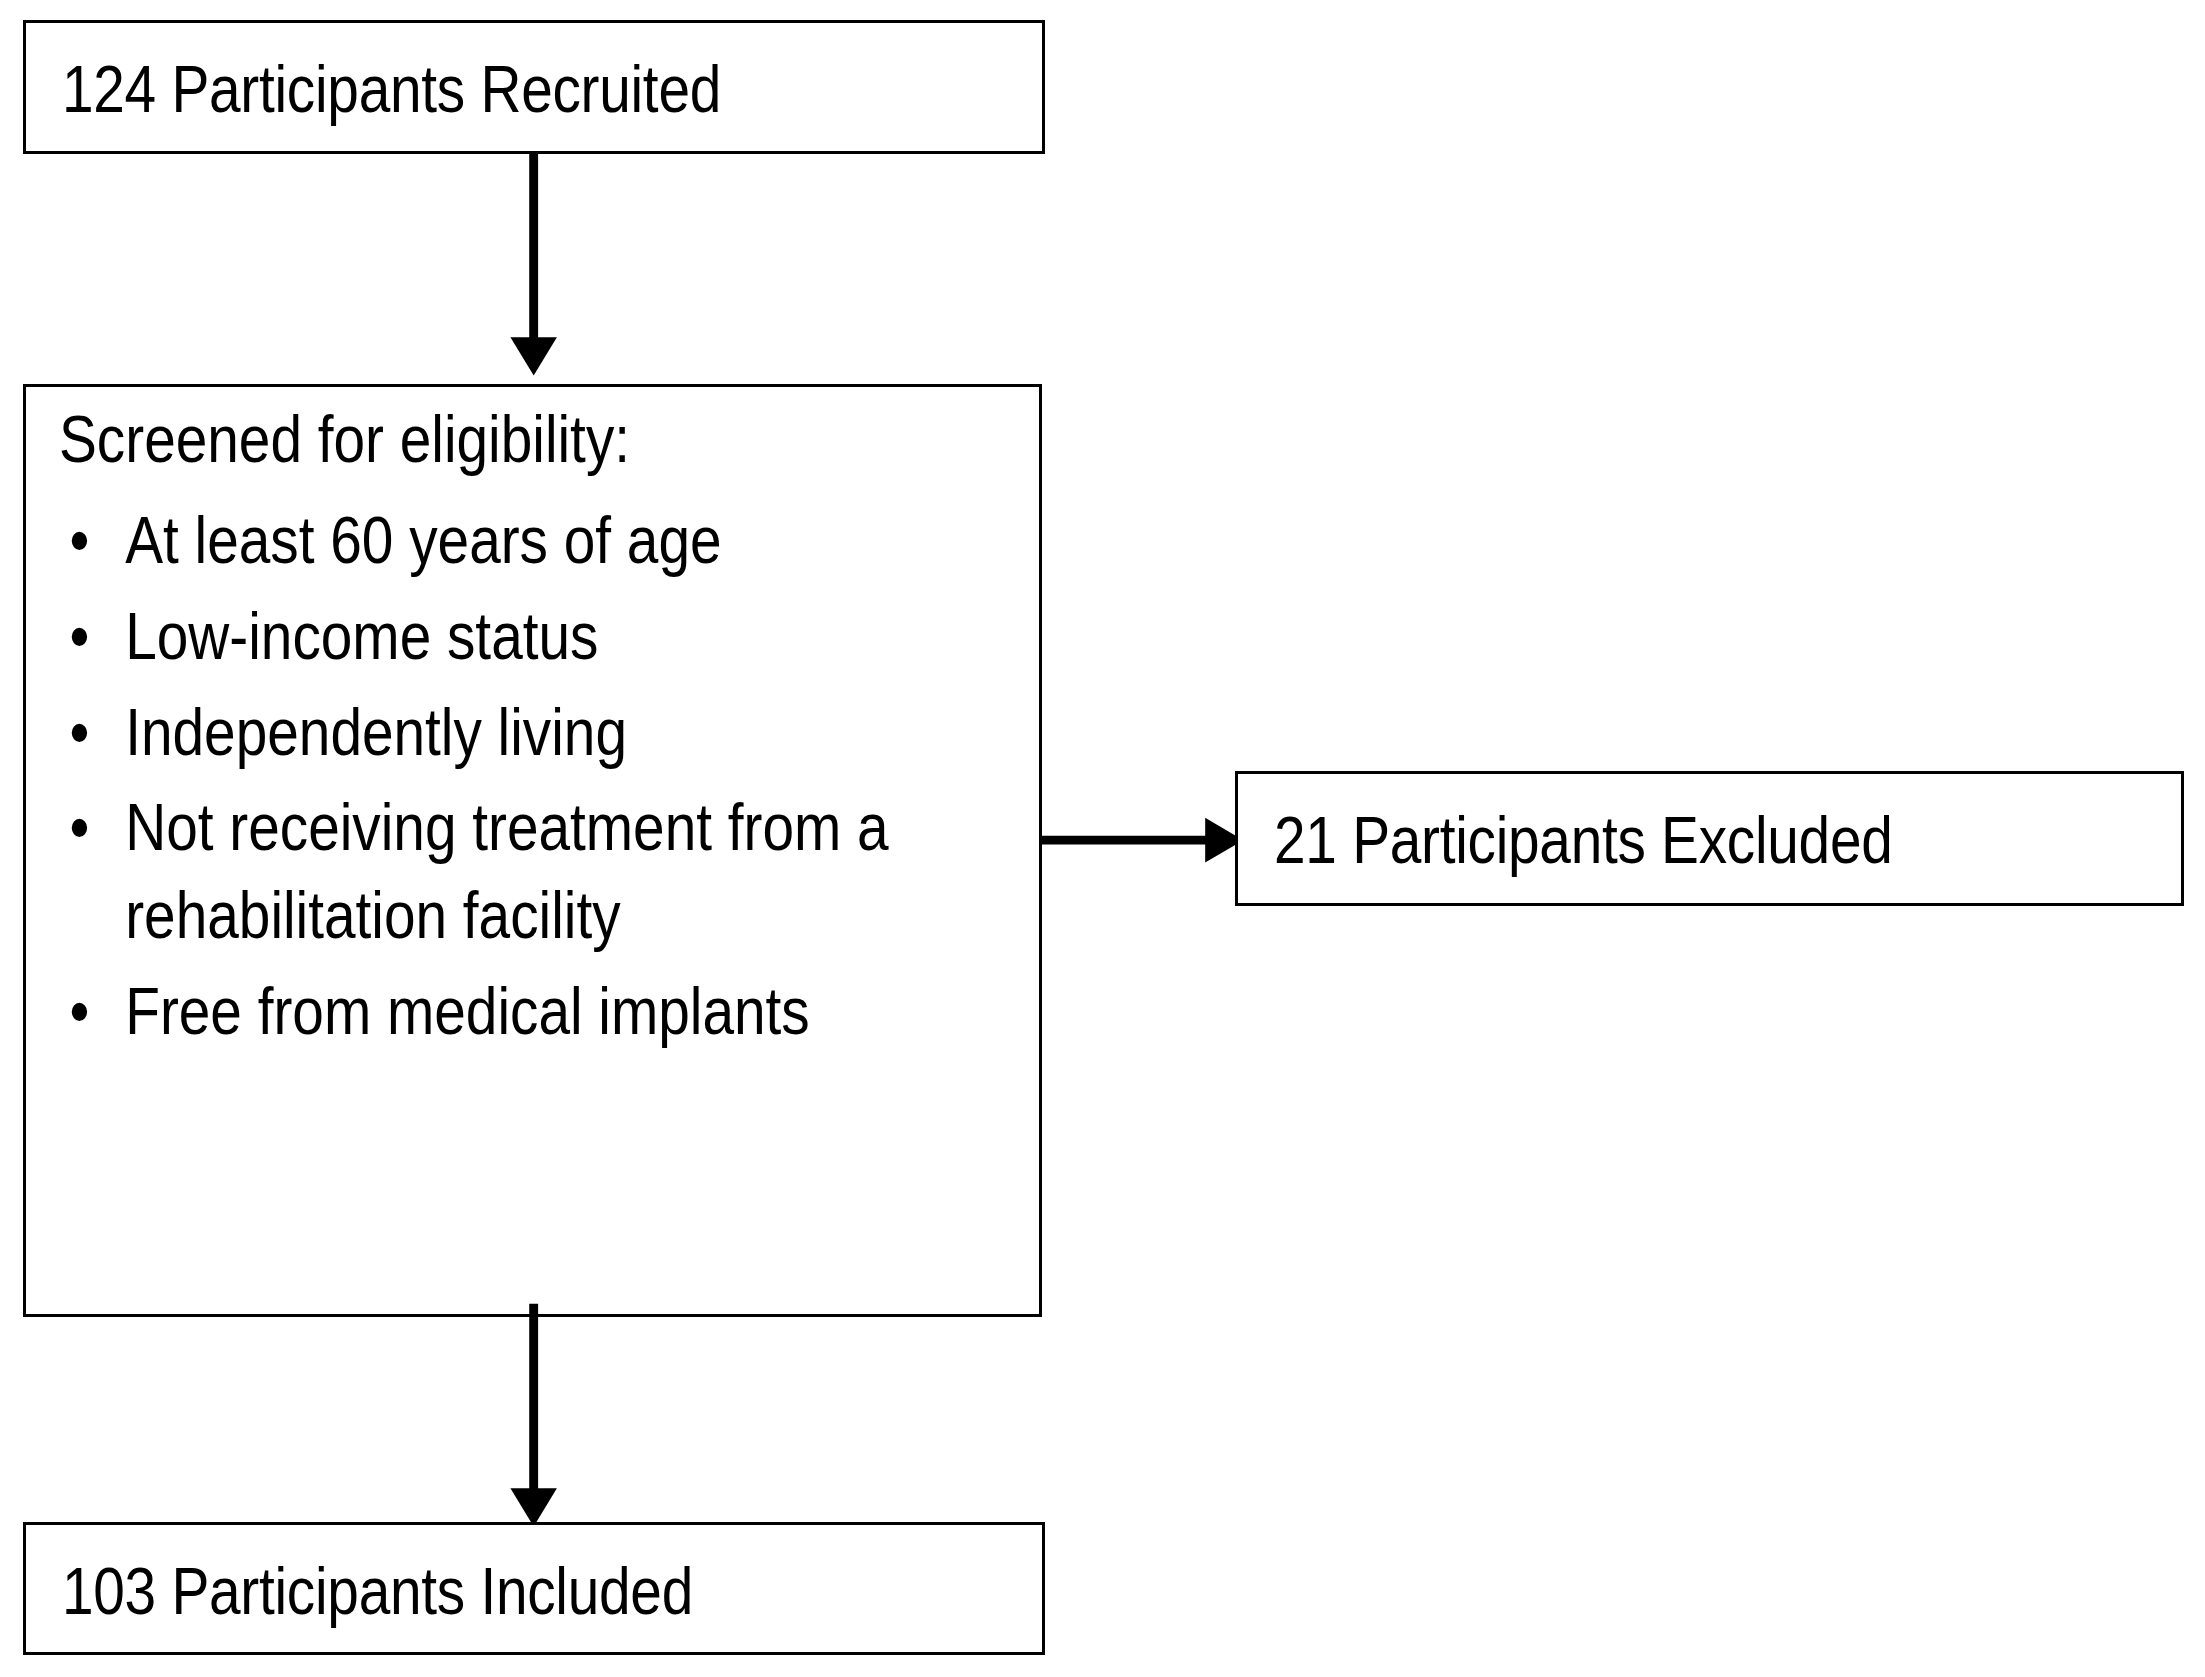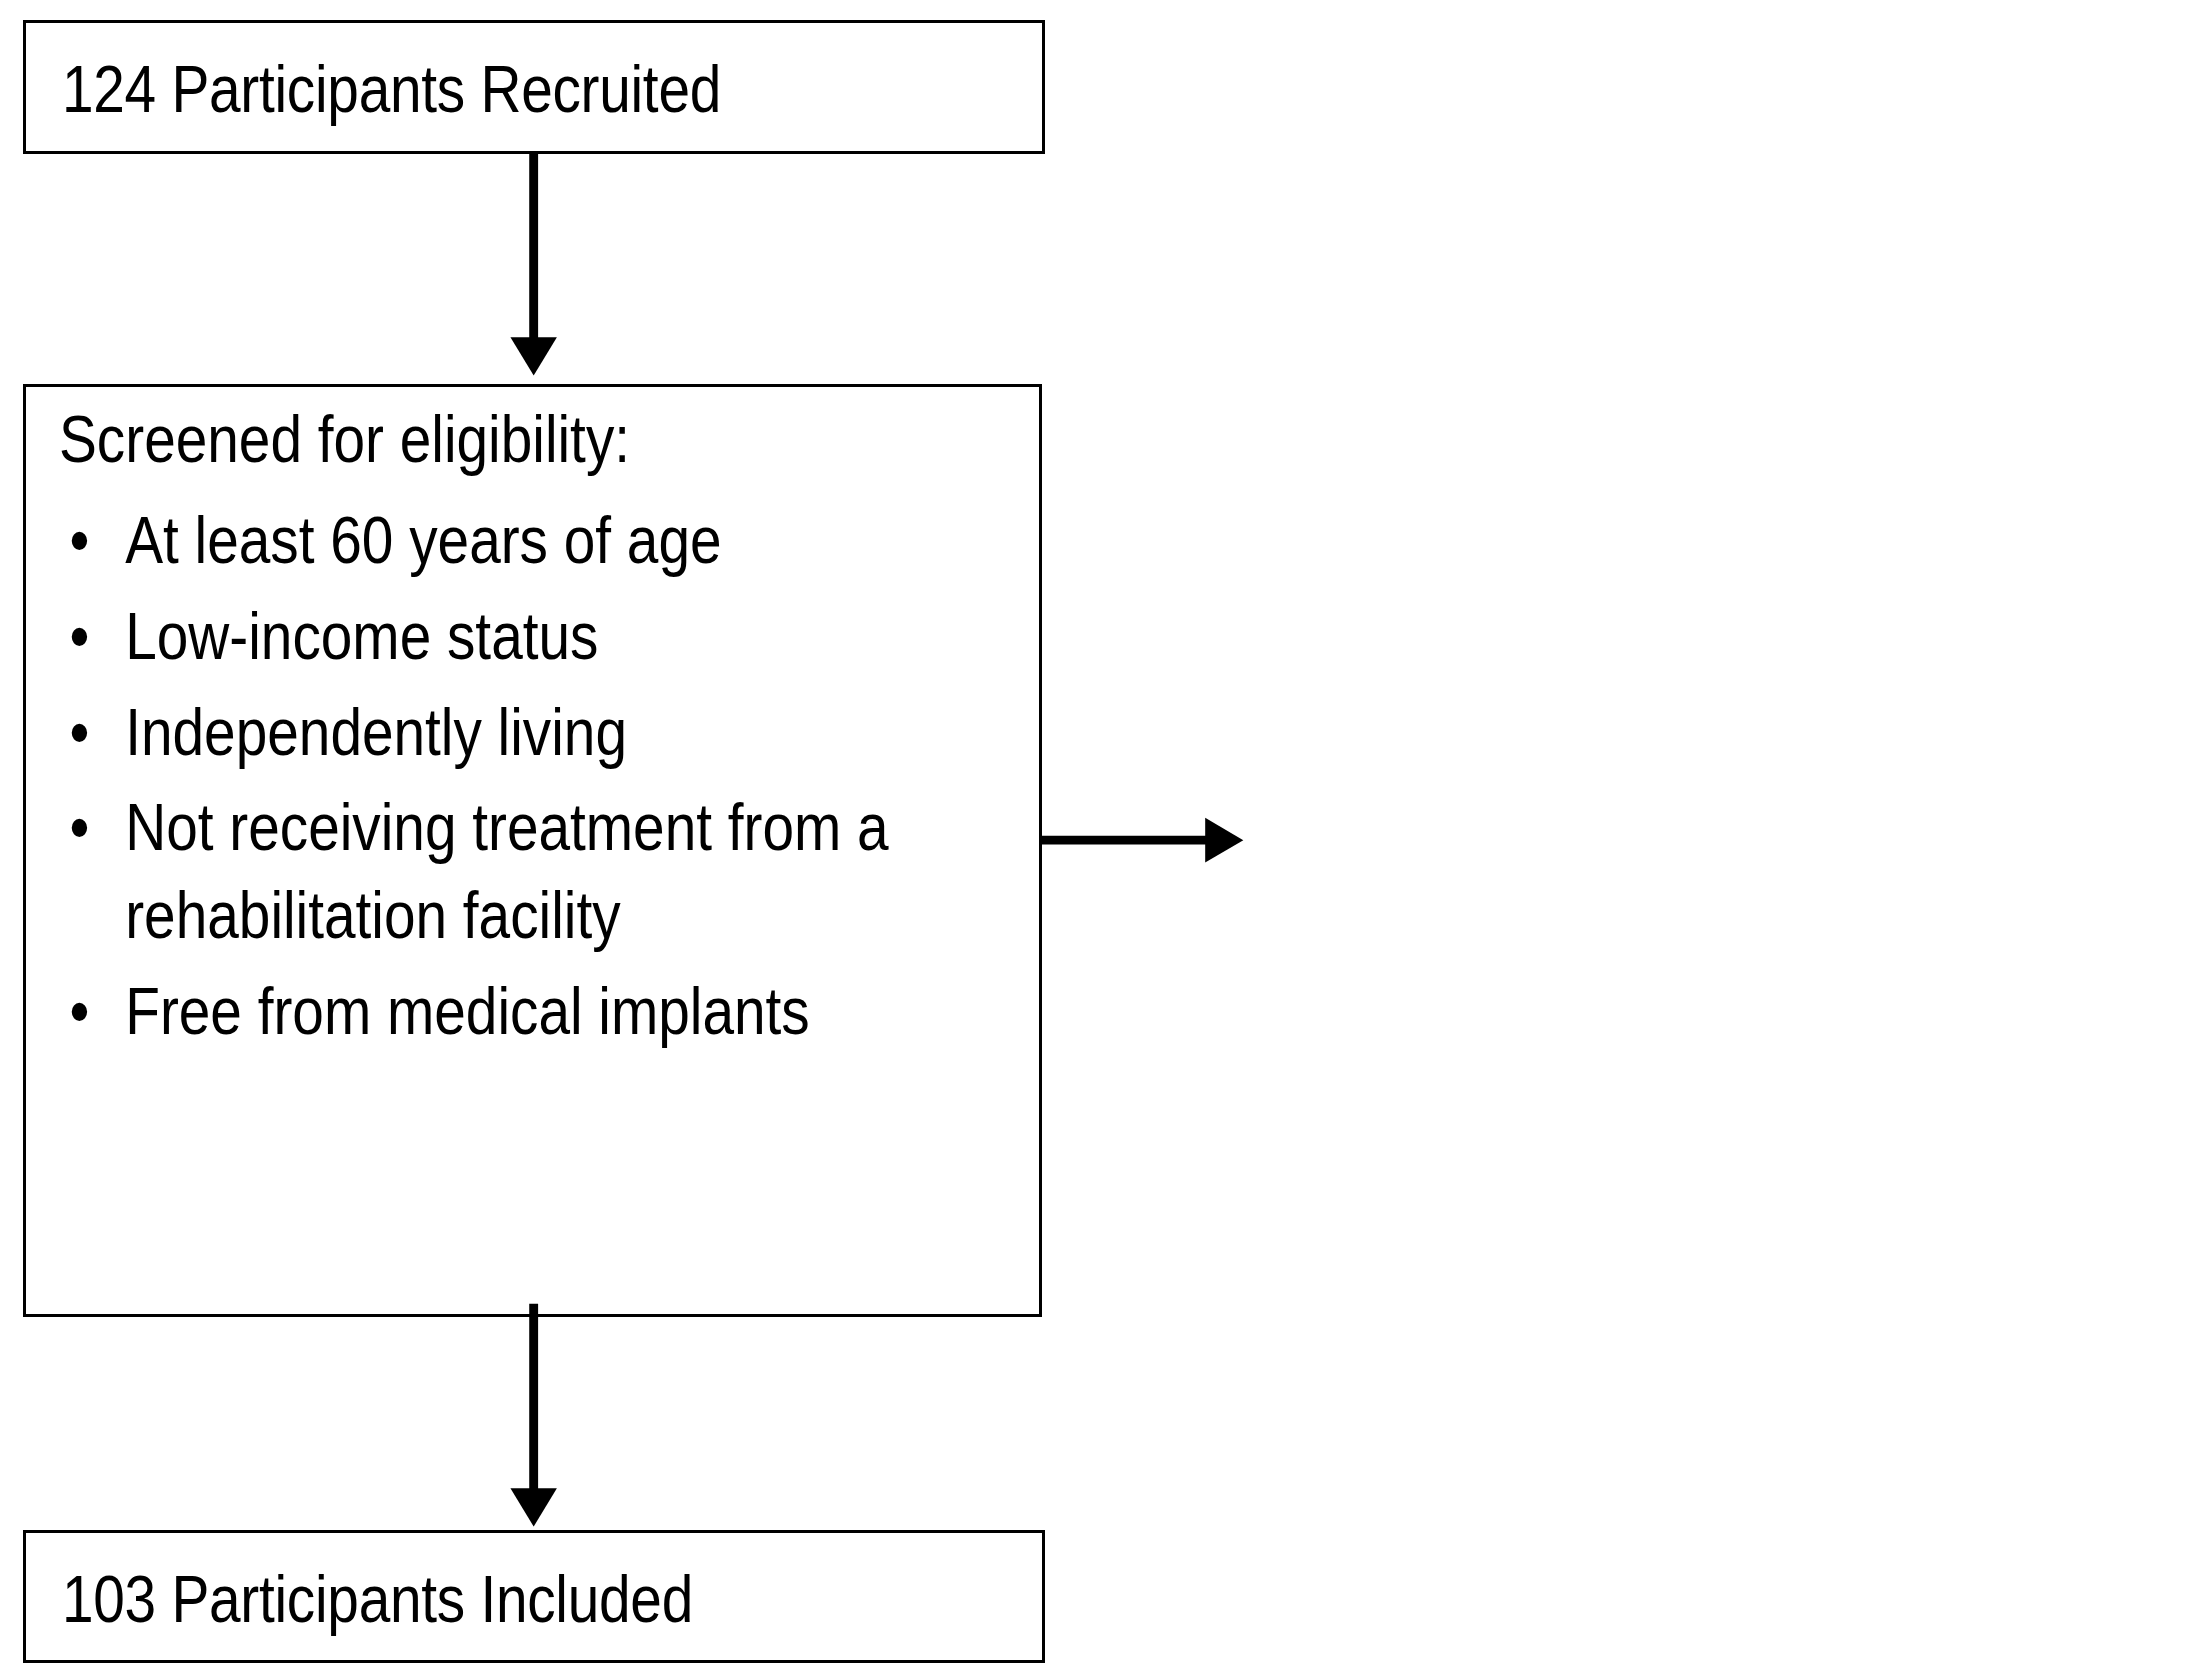--- a/index.html
+++ b/index.html
@@ -96,21 +96,21 @@
     left: 1235px; top: 771px;
     width: 949px; height: 135px;
   }
   #node-excluded .node-label {
     left: 36px; top: 33px;
   }
 
   
   #node-included {
     left: 22.6px; top: 1522px;
-    width: 1022px; height: 133px; margin-top: 8px;
+    width: 1022px; height: 133px;
   }
   #node-included .node-label {
     left: 36px; top: 33px;
   }
 
   
   .connector {
     position: absolute;
     overflow: visible;
   }
@@ -158,20 +158,23 @@
         </li>
       </ul>
     </div>
   </div>
 
   <svg class="connector" id="arrow-screened-excluded" viewBox="0 0 340 160" width="233" height="109">
     <line x1="22" y1="78" x2="280" y2="78" stroke="#000000" stroke-width="13"></line>
     <polygon points="318,78 262,45 262,111" fill="#000000"></polygon>
   </svg>
 
+  <div class="node" id="node-excluded">
+    <span class="node-label">21 Participants Excluded</span>
+  </div>
 
   <svg class="connector" id="arrow-screened-included" viewBox="0 0 180 340" width="123" height="233">
     <line x1="80" y1="8" x2="80" y2="300" stroke="#000000" stroke-width="13"></line>
     <polygon points="80,334 46,278 114,278" fill="#000000"></polygon>
   </svg>
 
   <div class="node" id="node-included">
     <span class="node-label">103 Participants Included</span>
   </div>
 

